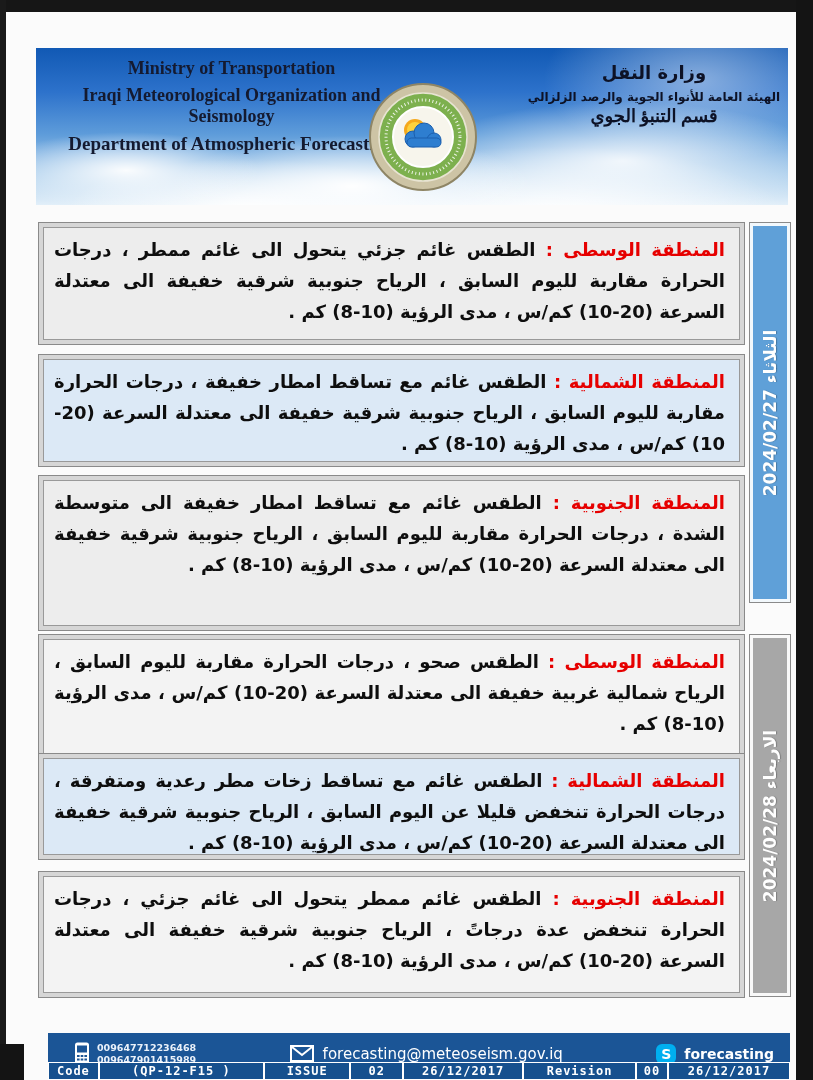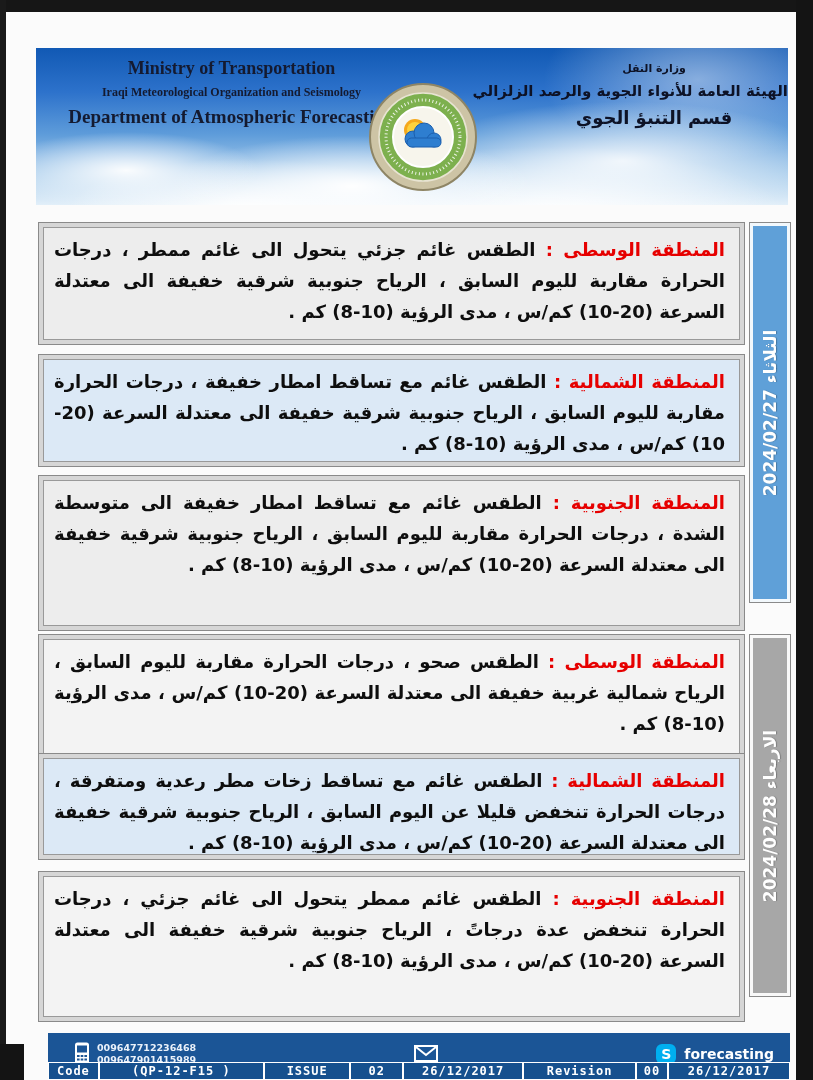--- a/index.html
+++ b/index.html
@@ -25,29 +25,29 @@
       radial-gradient(ellipse 240px 70px at 28% 104%, #ffffff, rgba(255,255,255,0) 75%),
       radial-gradient(ellipse 320px 95px at 68% 108%, #ffffff, rgba(255,255,255,0) 75%),
       radial-gradient(ellipse 220px 120px at 88% 20%, rgba(255,255,255,.45), rgba(255,255,255,0) 70%),
       linear-gradient(180deg, #1159b4 0%, #2d72cb 28%, #5e9cda 55%, #a9cdec 80%, #e2eff9 100%);
   }
   .hdr-en {
     position:absolute; left:59px; top:58px; width:345px; text-align:center;
     font-family:"Liberation Serif", serif; color:#141a30; font-weight:bold;
   }
   .hdr-en .l1 { font-size:18px; }
-  .hdr-en .l2 { font-size:12px; margin-top:6px; }
+  .hdr-en .l2 { font-size:18px; margin-top:6px; }
   .hdr-en .l3 { font-size:19px; margin-top:6px; }
   .hdr-ar {
     position:absolute; left:520px; top:62px; width:268px; text-align:center;
     direction:rtl; color:#0d1226; font-weight:bold; font-family:"DejaVu Sans", sans-serif;
   }
-  .hdr-ar .l1 { font-size:11px; }
-  .hdr-ar .l2 { font-size:15px; margin-top:7px; white-space:nowrap; }
-  .hdr-ar .l3 { font-size:18px; margin-top:7px; }
+  .hdr-ar .l1 { font-size:18px; }
+  .hdr-ar .l2 { font-size:12px; margin-top:7px; white-space:nowrap; }
+  .hdr-ar .l3 { font-size:18px; margin-top:1px;font-family:Liberation Serif, serif; }
   .logo { position:absolute; left:368px; top:82px; width:110px; height:110px; }
 
   
   .fbox {
     position:absolute; left:38px; width:707px;
     border:1px solid #8a8a8a; background:#d6d6d6; padding:4px;
   }
   .fbox-in {
     width:100%; height:100%; border:1px solid #999;
     padding:7px 14px 6px 10px;
@@ -56,21 +56,21 @@
   }
   .fill-gray { background:#ededed; }
   .fill-blue { background:#dce9f6; }
   .fill-lite { background:#f3f3f3; }
   .region { color:#e60000;margin-top:33px; }
   .b1 { top:222px; height:123px; }
   .b2 { top:354px; height:113px; }
   .b3 { top:475px; height:156px; }
   .b4 { top:634px; height:140px; }
   .b5 { top:753px; height:107px; }
-  .b6 { top:871px; height:151px; }
+  .b6 { top:871px; height:127px; }
 
   
   .strip {
     position:absolute; left:749px; width:42px;
     border:1px solid #8a8a8a;
     box-shadow: inset 0 0 0 3px rgba(255,255,255,.92);
   }
   .strip-tue { top:222px; height:381px; background:#5fa0d8; }
   .strip-wed { top:634px; height:363px; background:#a7a7a7; }
   .strip-label {
@@ -205,20 +205,21 @@
     <div class="phone-nums">
       <div>009647712236468</div>
       <div>009647901415989</div>
     </div>
   </div>
   <div class="mail-grp">
     <svg width="24" height="17" viewBox="0 0 24 17" aria-hidden="true">
       <rect x="1" y="1" width="22" height="15" fill="none" stroke="#ffffff" stroke-width="2"></rect>
       <path d="M2 2 L12 10 L22 2" fill="none" stroke="#ffffff" stroke-width="2"></path>
     </svg>
+    <span>forecasting@meteoseism.gov.iq</span>
   </div>
   <div class="skype-grp">
     <div class="skype-ic">S</div>
     <span>forecasting</span>
   </div>
 </div>
 
 <div class="code-row">
   <div class="code-cell cw0">Code</div>
   <div class="code-cell cw1">(QP-12-F15 )</div>

